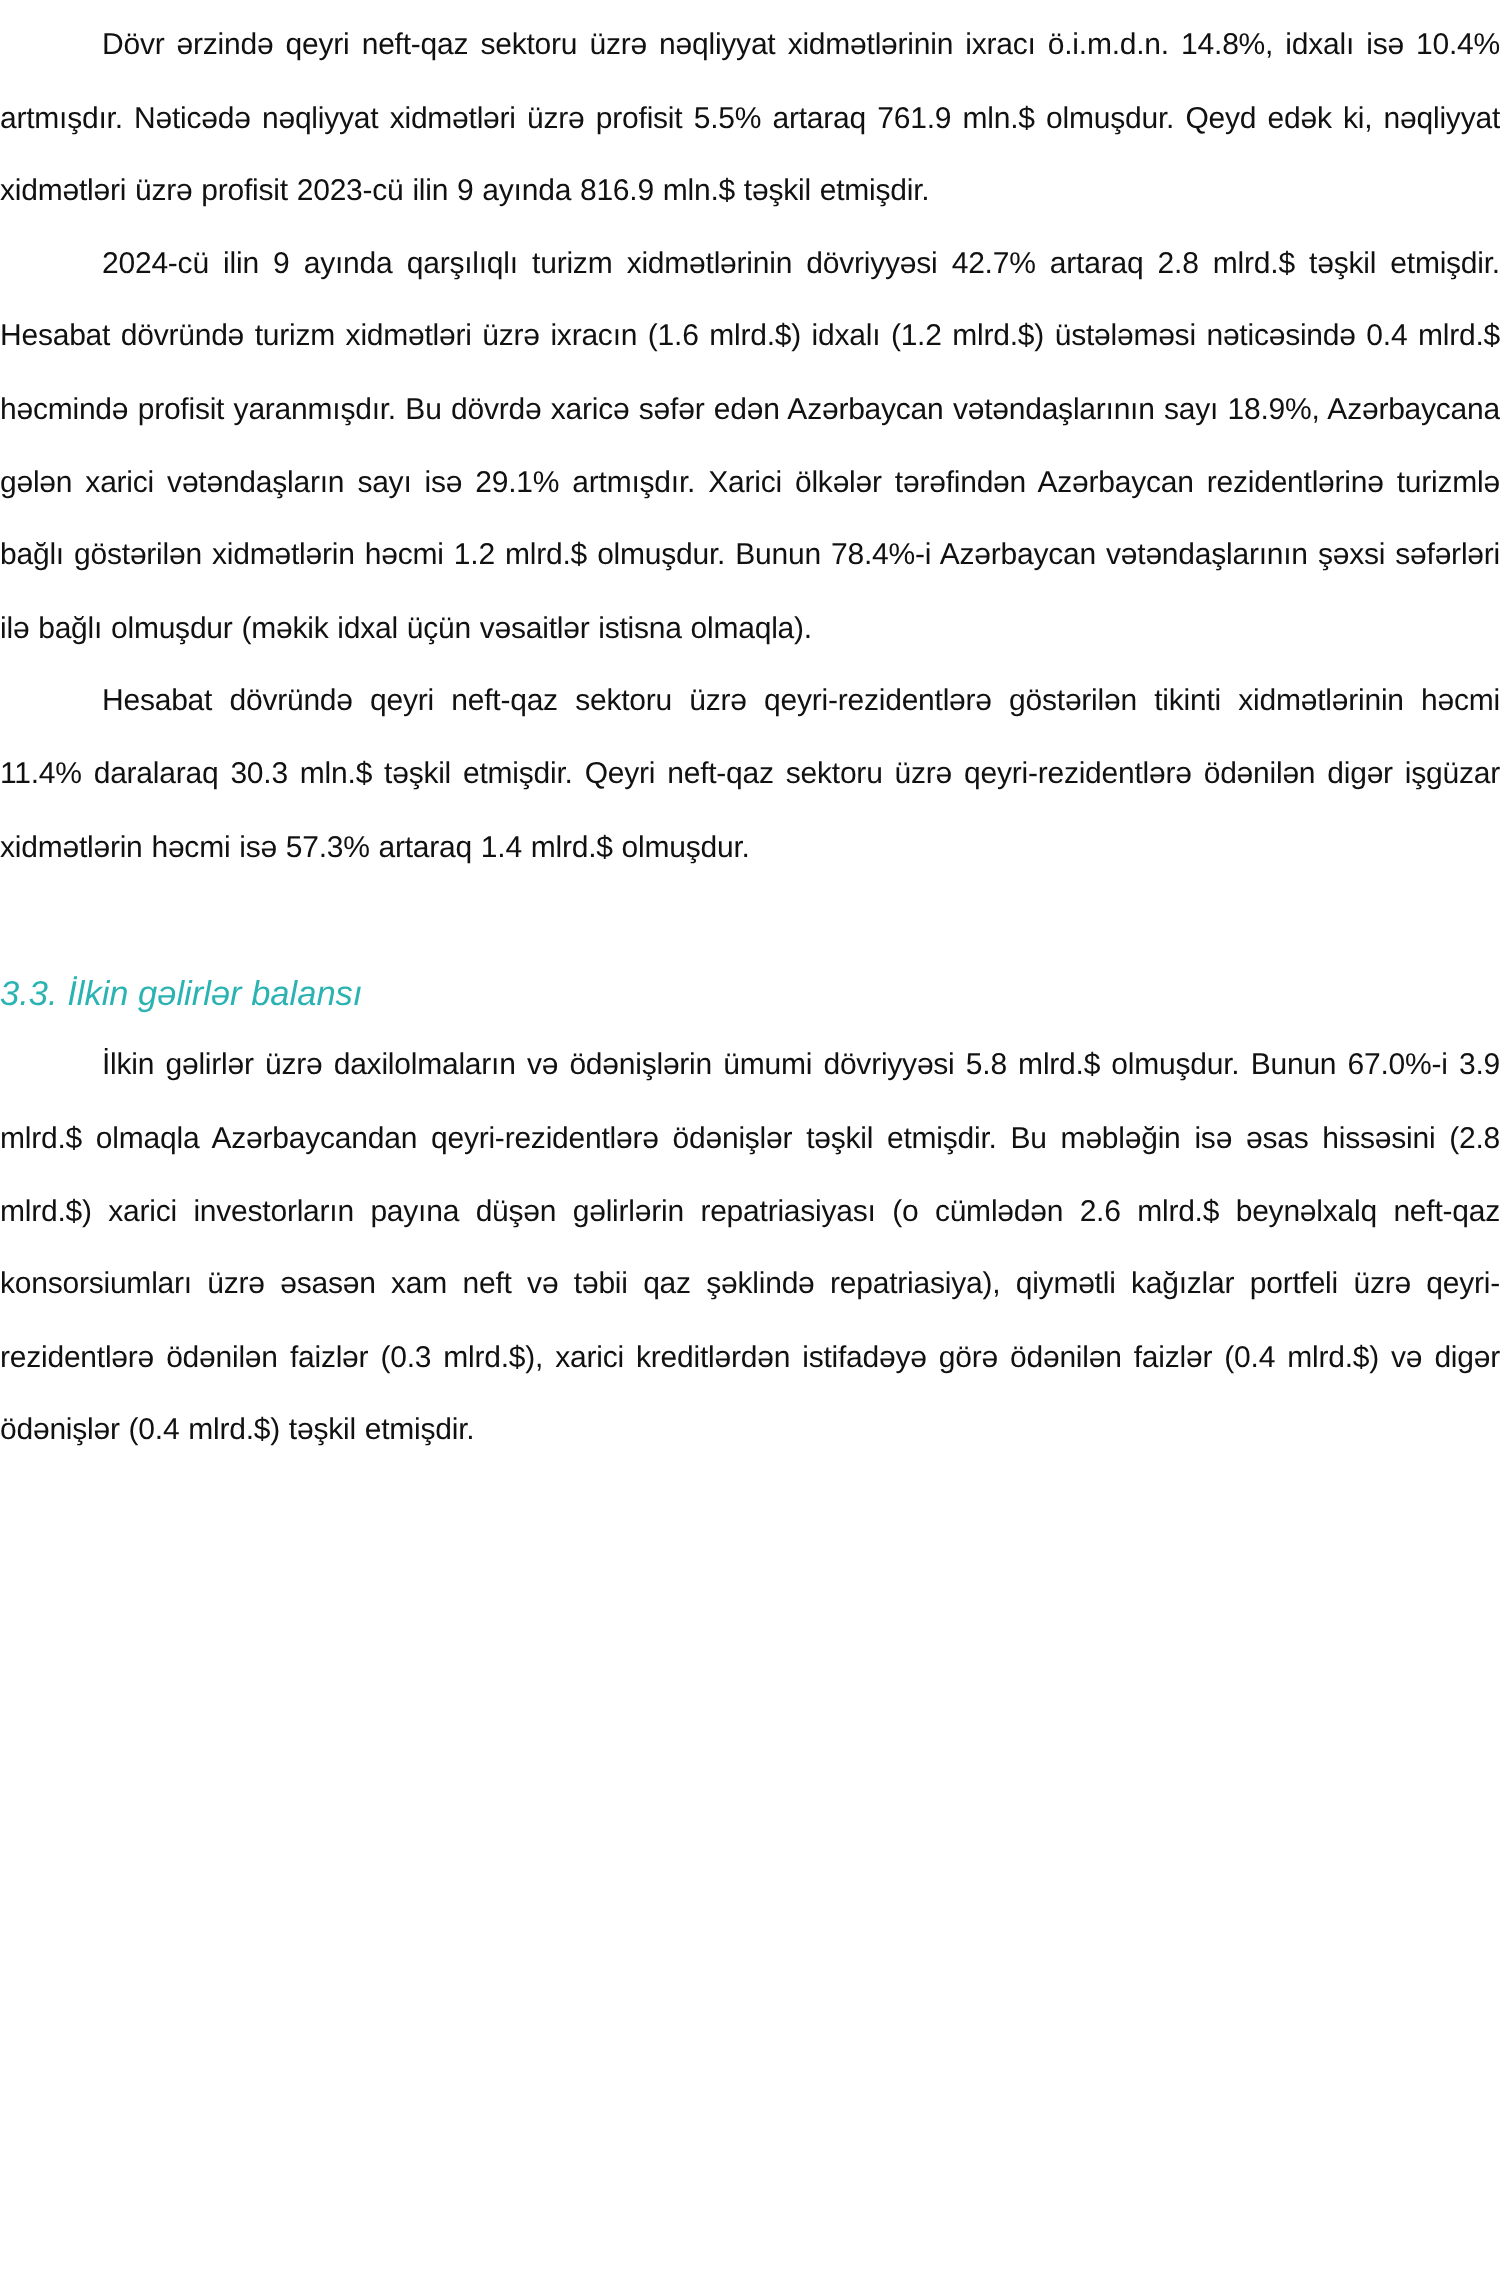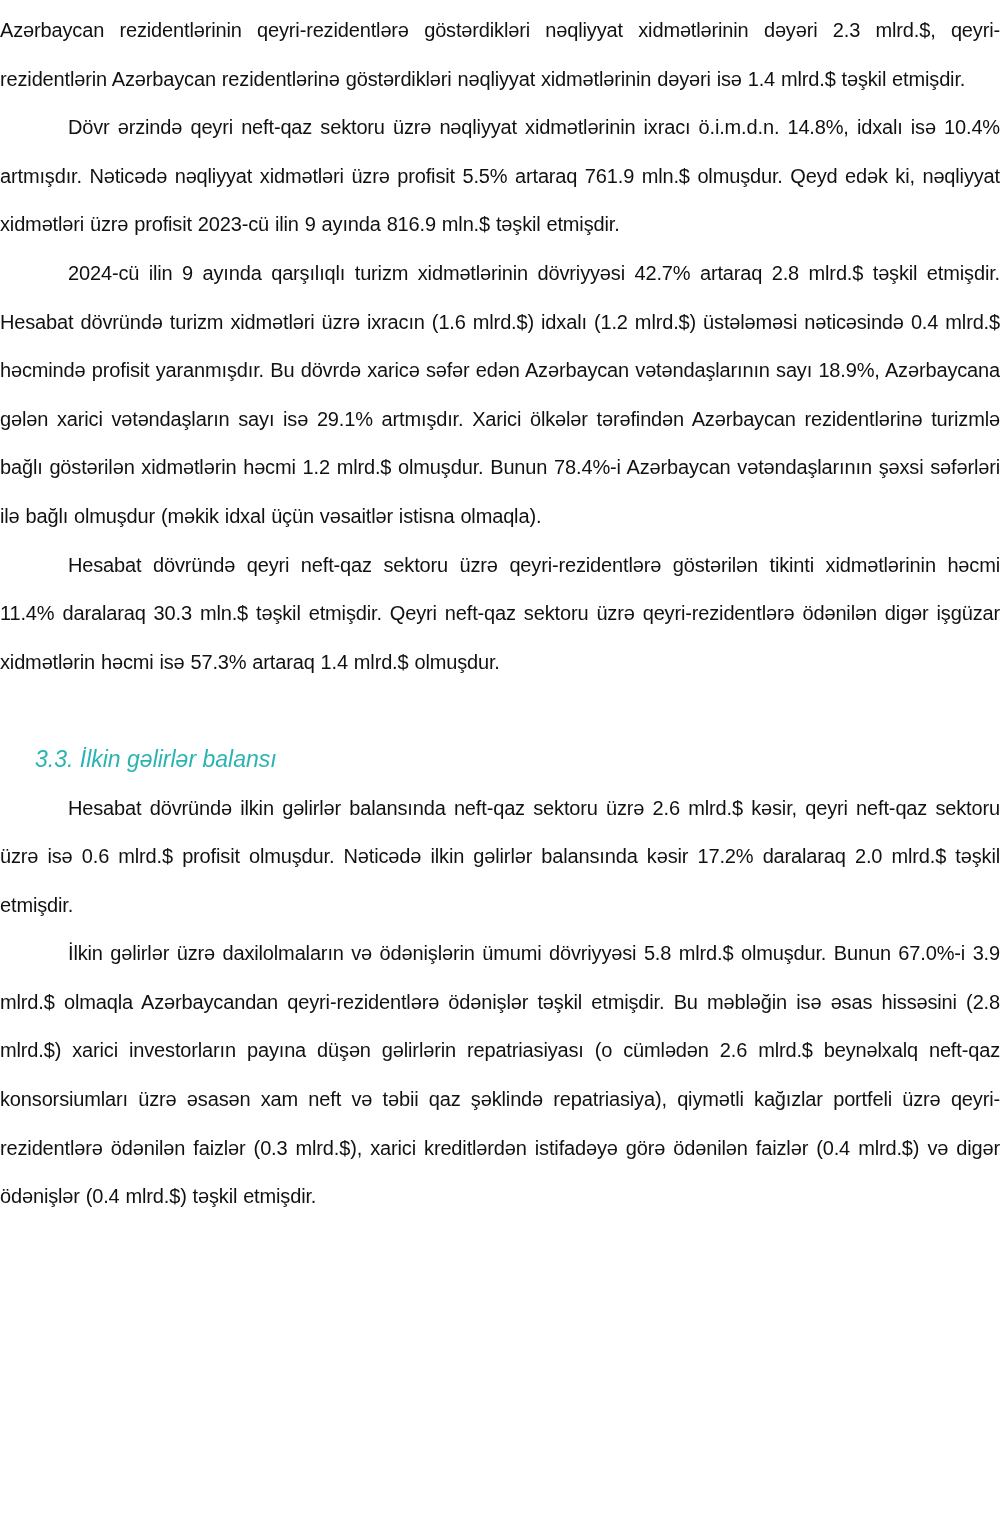--- a/index.html
+++ b/index.html
@@ -30,21 +30,20 @@
     line-height: 48.6px;
     text-align: justify;
     letter-spacing: -0.15px;
     word-spacing: 0.5px;
   }
   p.body-par.indent {
     text-indent: 68px;
   }
   h2.section-heading {
     margin: 48.6px 0 0 0;
-    padding-left: 35px;
     font-size: 23px;
     line-height: 48.6px;
     font-style: italic;
     font-weight: 400;
     color: #2bb3b3;
     letter-spacing: 0;
   }
   .footer {
     position: absolute;
     bottom: 12px;
@@ -65,24 +64,22 @@
     right: 2px;
     bottom: 0;
     color: #808080;
   }
 </style>
 </head>
 <body>
 
 <div class="page">
   <div class="content">
-    <p class="body-par">Azərbaycan rezidentlərinin qeyri-rezidentlərə göstərdikləri nəqliyyat xidmətlərinin dəyəri 2.3 mlrd.$, qeyri-rezidentlərin Azərbaycan rezidentlərinə göstərdikləri nəqliyyat xidmətlərinin dəyəri isə 1.4 mlrd.$ təşkil etmişdir.</p>
     <p class="body-par indent">Dövr ərzində qeyri neft-qaz sektoru üzrə nəqliyyat xidmətlərinin ixracı ö.i.m.d.n. 14.8%, idxalı isə 10.4% artmışdır. Nəticədə nəqliyyat xidmətləri üzrə profisit 5.5% artaraq 761.9 mln.$ olmuşdur. Qeyd edək ki, nəqliyyat xidmətləri üzrə profisit 2023-cü ilin 9 ayında 816.9 mln.$ təşkil etmişdir.</p>
     <p class="body-par indent">2024-cü ilin 9 ayında qarşılıqlı turizm xidmətlərinin dövriyyəsi 42.7% artaraq 2.8 mlrd.$ təşkil etmişdir. Hesabat dövründə turizm xidmətləri üzrə ixracın (1.6 mlrd.$) idxalı (1.2 mlrd.$) üstələməsi nəticəsində 0.4 mlrd.$ həcmində profisit yaranmışdır. Bu dövrdə xaricə səfər edən Azərbaycan vətəndaşlarının sayı 18.9%, Azərbaycana gələn xarici vətəndaşların sayı isə 29.1% artmışdır. Xarici ölkələr tərəfindən Azərbaycan rezidentlərinə turizmlə bağlı göstərilən xidmətlərin həcmi 1.2 mlrd.$ olmuşdur. Bunun 78.4%-i Azərbaycan vətəndaşlarının şəxsi səfərləri ilə bağlı olmuşdur (məkik idxal üçün vəsaitlər istisna olmaqla).</p>
     <p class="body-par indent">Hesabat dövründə qeyri neft-qaz sektoru üzrə qeyri-rezidentlərə göstərilən tikinti xidmətlərinin həcmi 11.4% daralaraq 30.3 mln.$ təşkil etmişdir. Qeyri neft-qaz sektoru üzrə qeyri-rezidentlərə ödənilən digər işgüzar xidmətlərin həcmi isə 57.3% artaraq 1.4 mlrd.$ olmuşdur.</p>
 
     <h2 class="section-heading">3.3. İlkin gəlirlər balansı</h2>
 
-    <p class="body-par indent">Hesabat dövründə ilkin gəlirlər balansında neft-qaz sektoru üzrə 2.6 mlrd.$ kəsir, qeyri neft-qaz sektoru üzrə isə 0.6 mlrd.$ profisit olmuşdur. Nəticədə ilkin gəlirlər balansında kəsir 17.2% daralaraq 2.0 mlrd.$ təşkil etmişdir.</p>
     <p class="body-par indent">İlkin gəlirlər üzrə daxilolmaların və ödənişlərin ümumi dövriyyəsi 5.8 mlrd.$ olmuşdur. Bunun 67.0%-i 3.9 mlrd.$ olmaqla Azərbaycandan qeyri-rezidentlərə ödənişlər təşkil etmişdir. Bu məbləğin isə əsas hissəsini (2.8 mlrd.$) xarici investorların payına düşən gəlirlərin repatriasiyası (o cümlədən 2.6 mlrd.$ beynəlxalq neft-qaz konsorsiumları üzrə əsasən xam neft və təbii qaz şəklində repatriasiya), qiymətli kağızlar portfeli üzrə qeyri-rezidentlərə ödənilən faizlər (0.3 mlrd.$), xarici kreditlərdən istifadəyə görə ödənilən faizlər (0.4 mlrd.$) və digər ödənişlər (0.4 mlrd.$) təşkil etmişdir.</p>
   </div>
 
 </div>
 
 </body></html>

